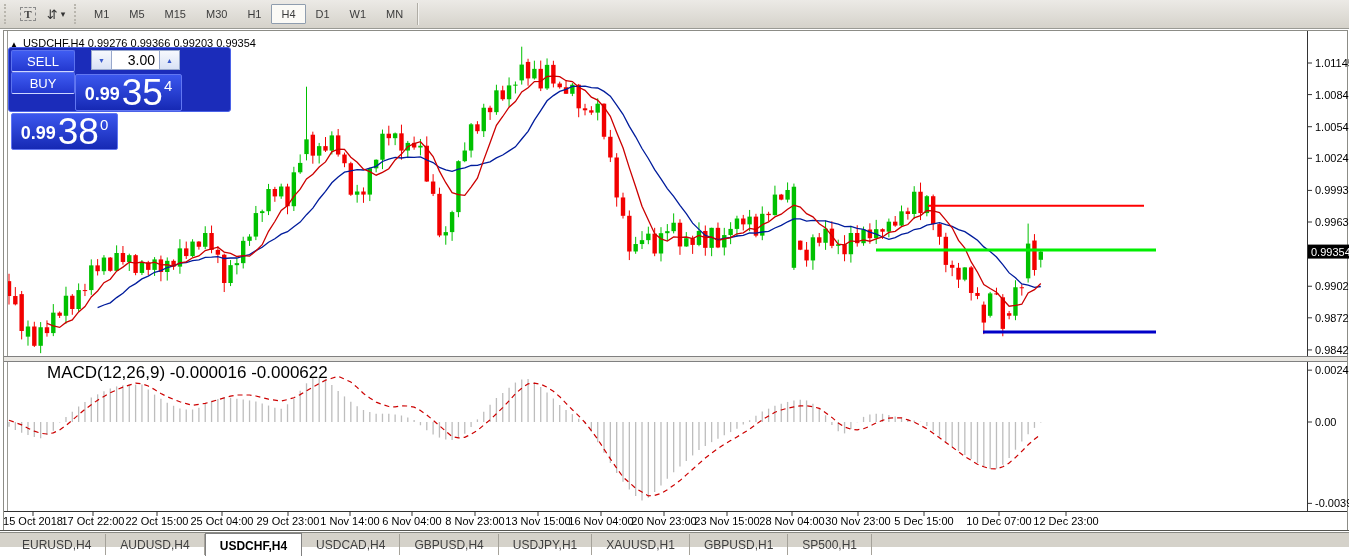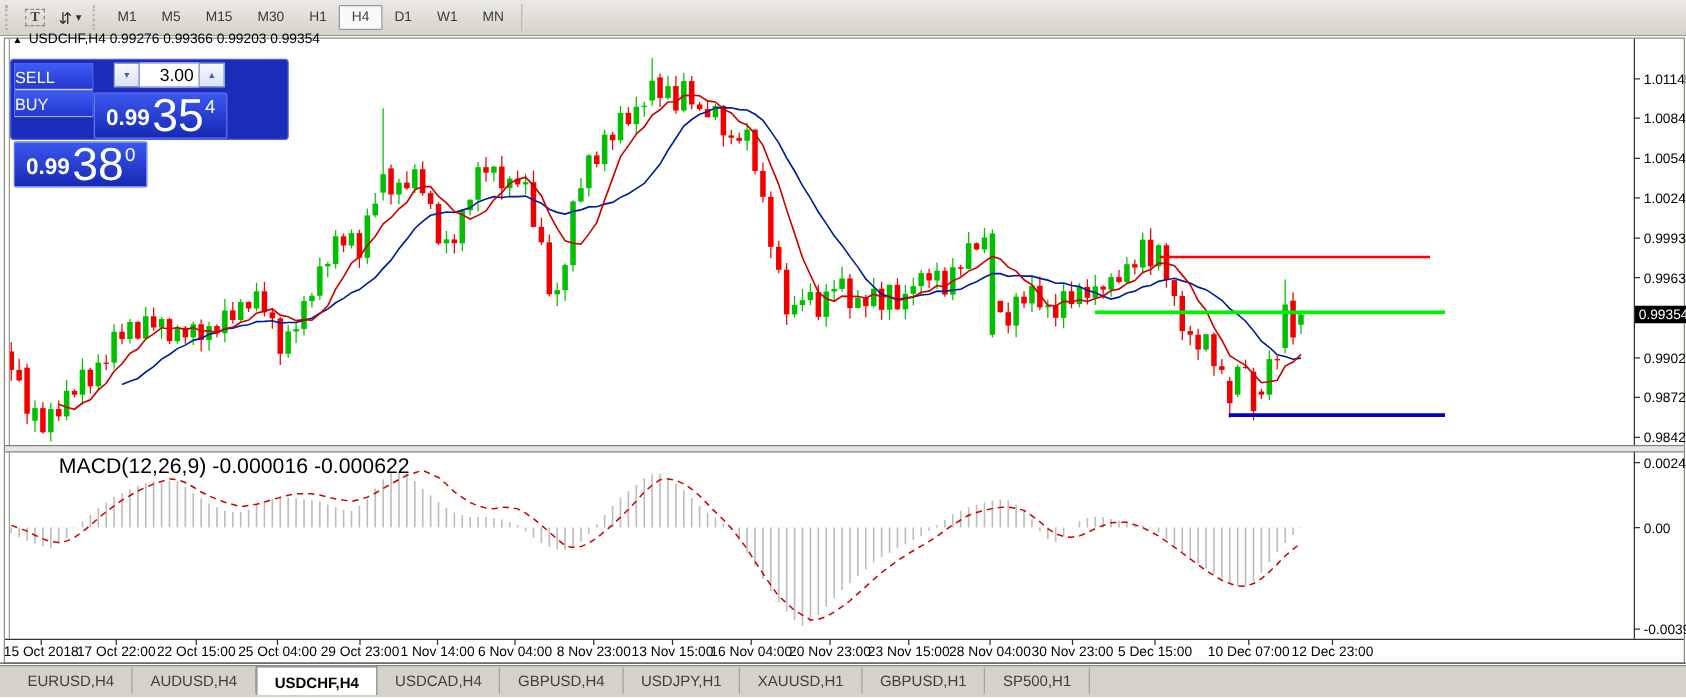--- a/index.html
+++ b/index.html
@@ -15,47 +15,47 @@
           font-size:11px;color:#3a3a3a;}
   .t-icon{border:1px dashed #8a8a8a;padding:0 3px;font-size:11px;font-weight:bold;color:#444;
           font-family:"Liberation Serif",serif;}
   .arrows-icon{font-size:13px;color:#333;}
   .caret{font-size:9px;color:#333;margin-left:3px;}
   .tb-sep{width:1px;height:22px;background:#b0ada5;border-right:1px solid #f4f3f0;margin:0 4px;}
   .tf-btn{padding:3px 9px;font-size:11px;color:#3c3c3c;border:1px solid transparent;cursor:default;}
   .tf-btn.active{background:#fbfaf6;border:1px solid #8f9dae;border-radius:1px;}
   
   #chart-svg{position:absolute;left:0;top:0;}
-  #chart-title{position:absolute;left:10px;top:25px;font-size:11px;color:#000;z-index:3;}
+  #chart-title{position:absolute;left:10px;top:37px;font-size:11px;color:#000;z-index:3;}
   #chart-title .tri{font-size:8px;margin-right:5px;}
   #macd-label{position:absolute;left:11px;top:363px;font-size:17px;color:#000;z-index:3;padding-left:36px;}
   
   #trade-panel{position:absolute;left:8px;top:47px;width:223px;height:65px;z-index:5;
                background:#1b2cba;border:1px solid #4b62e8;border-radius:3px;padding:2px;
                box-sizing:border-box;display:flex;flex-wrap:wrap;align-content:flex-start;}
   .tp-btn{height:20px;width:62px;background:linear-gradient(#3f5cf2,#2338cf);
           border:1px solid #5b72ee;border-bottom:1px solid #cdd6ff;border-radius:2px;
-          color:#fff;font-size:13px;display:flex;align-items:center;cursor:pointer;}
+          color:#fff;font-size:13px;display:flex;align-items:center;justify-content:center;cursor:pointer;}
   #vol-group{width:89px;height:20px;display:flex;margin:0 16px;}
   .spin{width:21px;height:20px;box-sizing:border-box;background:linear-gradient(#f6f8fd,#d9e2f5);
         border:1px solid #98a8cc;color:#3a5acc;font-size:7px;display:flex;align-items:center;
         justify-content:center;cursor:pointer;}
   #vol-field{flex:1;height:20px;box-sizing:border-box;background:#fff;border-top:1px solid #98a8cc;
              border-bottom:1px solid #98a8cc;color:#000;font-size:14px;display:flex;
              align-items:center;justify-content:flex-end;padding-right:4px;}
   .tp-price{width:107px;height:37px;margin-top:2px;background:linear-gradient(#3b57ee,#1629b4);
             border:1px solid #6277f2;border-radius:2px;color:#fff;display:flex;
             align-items:flex-end;justify-content:center;cursor:pointer;box-sizing:border-box;
             padding-bottom:1px;}
   .tp-price .small{font-size:18px;font-weight:bold;margin:0 2px 4px 0;}
   .tp-price .big{font-size:37px;line-height:33px;}
   .tp-price .sup{font-size:15px;margin:2px 0 0 1px;align-self:flex-start;}
   .tp-gap{width:3px;}
   
-  #tabbar{position:absolute;left:0;top:532px;width:1349px;height:26px;background:#d5d2ca;
+  #tabbar{position:absolute;left:0;top:532px;width:1349px;height:15px;background:#d5d2ca;
           border-top:1px solid #8a8a84;display:flex;align-items:flex-start;box-sizing:border-box;
           padding-left:8px;}
   .tab{padding:4px 14px 3px 14px;font-size:12px;color:#3f3f3f;border-right:1px solid #a5a29a;
        margin-top:1px;cursor:pointer;white-space:nowrap;}
   .tab.active{background:#fff;border:1px solid #808080;border-bottom:none;font-weight:bold;
               color:#000;margin-top:0;padding-top:5px;}
 </style>
 </head>
 <body>
 

